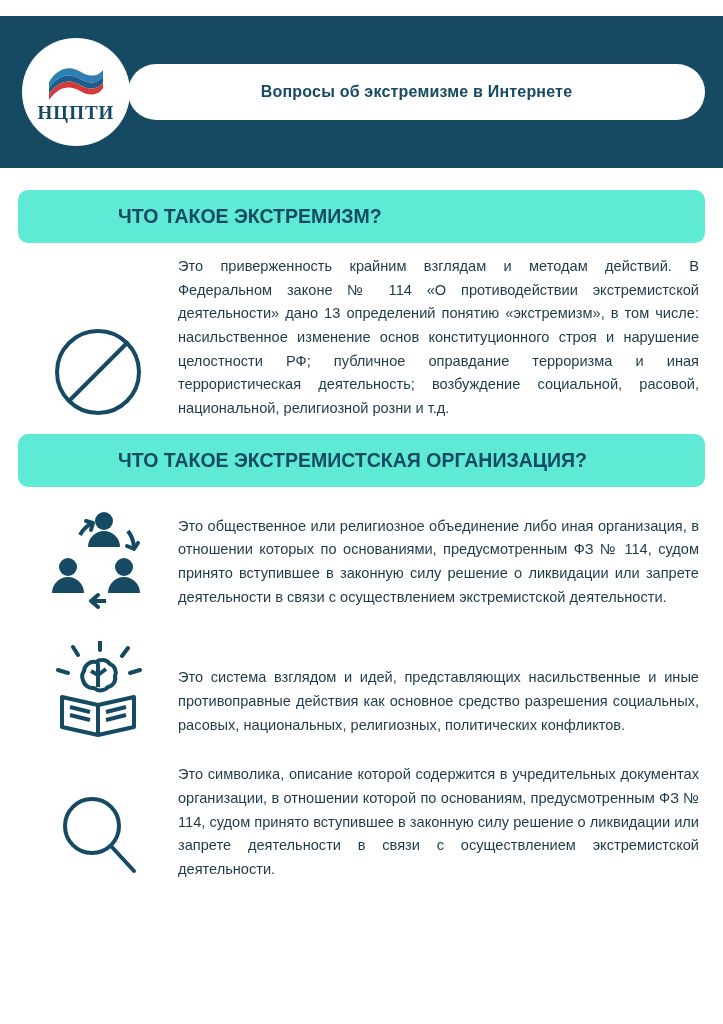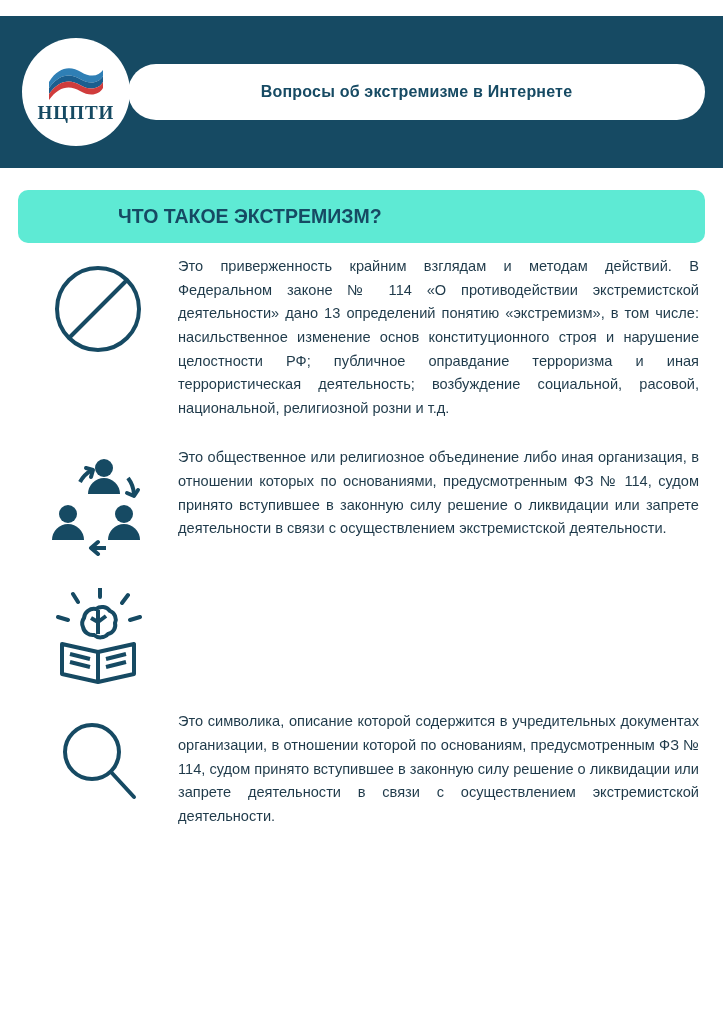--- a/index.html
+++ b/index.html
@@ -87,21 +87,21 @@
   }
   .q-banner h2 {
     font-size: 19.5px;
     line-height: 1.28;
     color: #164a63;
     font-weight: bold;
     text-transform: uppercase;
   }
   .q-body {
     display: flex;
-    align-items: flex-start;
+    align-items: flex-end;
     padding-top: 12px;
   }
   .icon-cell {
     width: 160px;
     flex: 0 0 160px;
     display: flex;
     align-items: flex-start;
     justify-content: center;
     padding-top: 6px;
   }
@@ -147,20 +147,23 @@
           <svg width="96" height="96" viewBox="0 0 96 96">
             <circle cx="48" cy="48" r="41" class="stroke" stroke-width="4"></circle>
             <line x1="19" y1="77" x2="77" y2="19" class="stroke" stroke-width="4"></line>
           </svg>
         </div>
         <p class="answer">Это приверженность крайним взглядам и методам действий. В Федеральном законе № 114 «О противодействии экстремистской деятельности» дано 13 определений понятию «экстремизм», в том числе: насильственное изменение основ конституционного строя и нарушение целостности РФ; публичное оправдание терроризма и иная террористическая деятельность; возбуждение социальной, расовой, национальной, религиозной розни и т.д.</p>
       </div>
     </div>
 
     <div class="section">
+      <div class="q-banner">
+        <h2>ЧТО ТАКОЕ ЭКСТРЕМИСТСКАЯ ОРГАНИЗАЦИЯ?</h2>
+      </div>
       <div class="q-body">
         <div class="icon-cell">
           <svg width="104" height="104" viewBox="0 0 104 104">
             <g class="fill">
               <circle cx="58" cy="16" r="9"></circle>
               <path d="M42 42 a16 16 0 0 1 32 0 z"></path>
               <circle cx="22" cy="62" r="9"></circle>
               <path d="M6 88 a16 16 0 0 1 32 0 z"></path>
               <circle cx="78" cy="62" r="9"></circle>
               <path d="M62 88 a16 16 0 0 1 32 0 z"></path>
@@ -182,20 +185,21 @@
         <div class="icon-cell">
           <svg width="100" height="96" viewBox="0 0 100 96">
             <path d="M36 30 a10 10 0 0 1 12 -9 a10 10 0 0 1 14 2 a9 9 0 0 1 5 12 a9 9 0 0 1 -7 11 a10 10 0 0 1 -14 1 a10 10 0 0 1 -11 -8 a9 9 0 0 1 1 -9 z" class="stroke" stroke-width="3"></path>
             <path d="M50 22 l0 24 M43 30 l7 4 M58 28 l-8 6" class="stroke" stroke-width="2.5"></path>
             <path d="M30 14 l-5 -8 M52 9 l0 -9 M74 15 l6 -8 M20 32 l-10 -3 M82 32 l10 -3" class="stroke" stroke-width="3" stroke-linecap="round"></path>
             <path d="M14 56 L50 64 L86 56 L86 86 L50 94 L14 86 Z" class="stroke" stroke-width="3.5" stroke-linejoin="round"></path>
             <path d="M50 64 L50 94" class="stroke" stroke-width="3.5"></path>
             <path d="M22 66 l20 5 M22 74 l20 5 M78 66 l-20 5 M78 74 l-20 5" class="stroke" stroke-width="2.5"></path>
           </svg>
         </div>
+        <p class="answer">Это система взглядом и идей, представляющих насильственные и иные противоправные действия как основное средство разрешения социальных, расовых, национальных, религиозных, политических конфликтов.</p>
       </div>
     </div>
 
     <div class="section">
       <div class="q-body">
         <div class="icon-cell">
           <svg width="92" height="92" viewBox="0 0 92 92">
             <circle cx="40" cy="36" r="27" class="stroke" stroke-width="5"></circle>
             <line x1="59" y1="56" x2="82" y2="81" class="stroke" stroke-width="6" stroke-linecap="round"></line>
           </svg>

